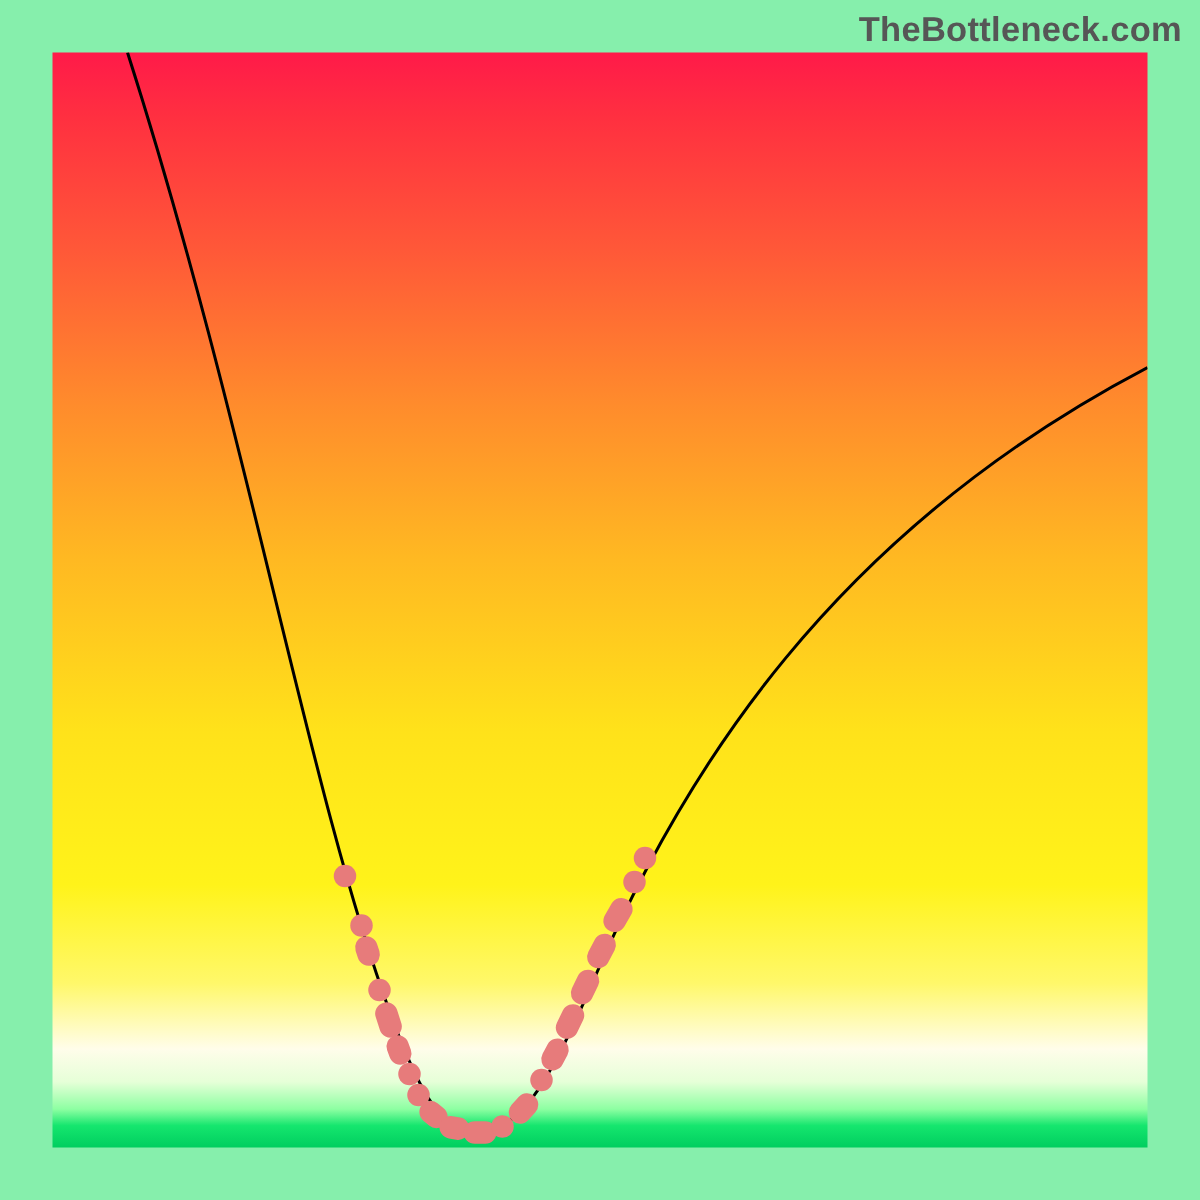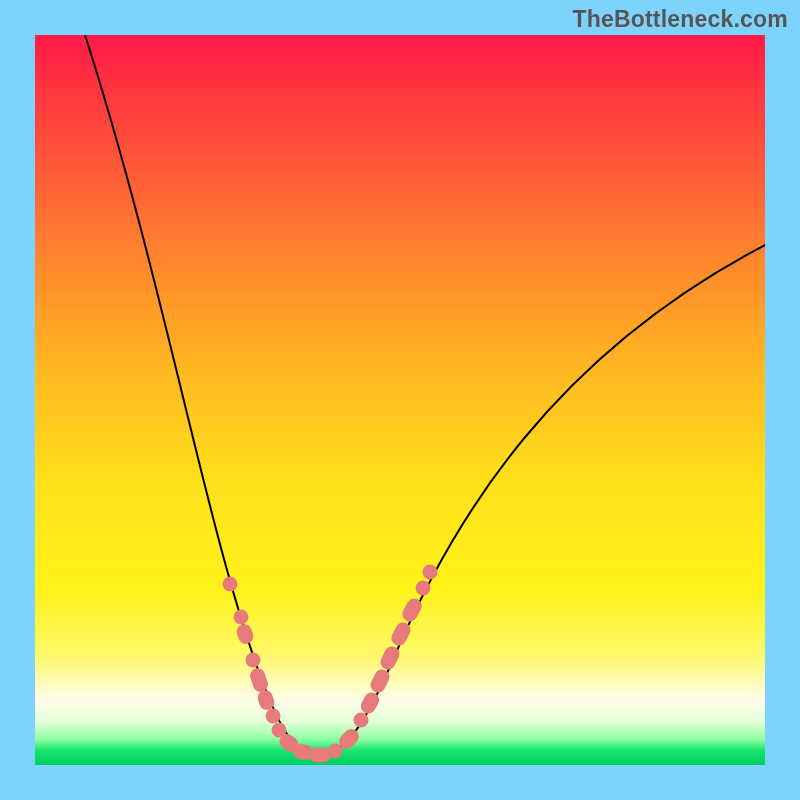--- a/index.html
+++ b/index.html
@@ -9,21 +9,21 @@
     height: 800px;
     background: #000;
     overflow: hidden;
   }
   .frame {
     position: absolute;
     left: 0;
     top: 0;
     width: 800px;
     height: 800px;
-    background: #7dd3fc;
+    background: #86efac;
   }
   .plot-area {
     position: absolute;
     left: 35px;
     top: 35px;
     width: 730px;
     height: 730px;
     background: linear-gradient(to bottom,
       #ff1a49 0%,
       #ff3040 6%,

